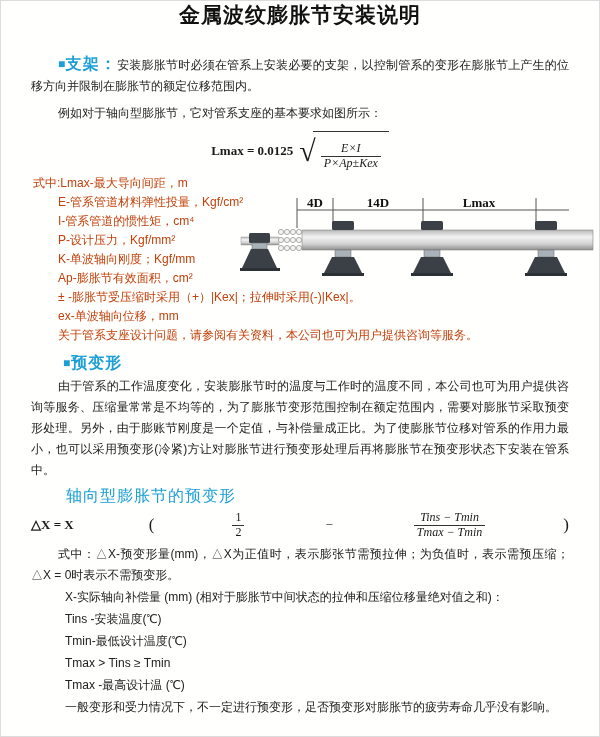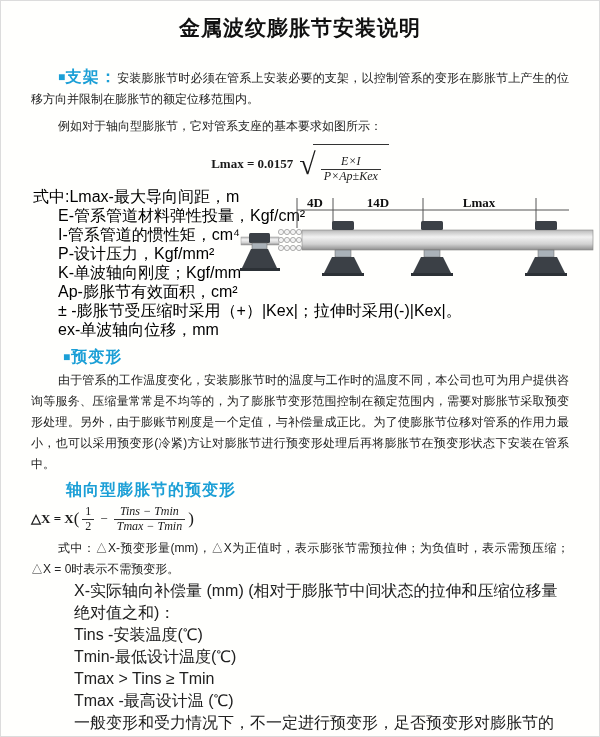--- a/index.html
+++ b/index.html
@@ -9,98 +9,99 @@
     border:1px solid #dcdcdc;
     box-sizing:border-box;
     font-family:"Liberation Sans",sans-serif;
     color:#202020;
     position:relative;
     overflow:hidden;
   }
   .content{padding:0 30px;}
   .title{
     font-size:21px;font-weight:bold;text-align:center;
-    margin:0;padding-top:13px;letter-spacing:1px;color:#111;
+    margin:0;letter-spacing:1px;color:#111;
   }
   p{margin:0;font-size:12px;line-height:21px;text-align:justify;color:#222;}
   .indent{text-indent:27px;}
   .sec-marker{font-size:12px;position:relative;top:-1px;}
   .sec-title-inline{font-size:16px;font-weight:bold;letter-spacing:1px;}
   .sec-head{font-size:16px;font-weight:bold;letter-spacing:1px;margin:0;line-height:20px;}
-  .sub-head{font-size:16px;font-weight:bold;letter-spacing:1px;margin:0;line-height:19px;}
+  .sub-head{font-size:16px;font-weight:normal;letter-spacing:1px;margin:0;line-height:19px;}
   .p-support{margin-top:24px;}
   .p-example{margin-top:6px;}
 
   
   .formula{
     text-align:center;font-family:"Liberation Serif",serif;
     font-size:13px;color:#1a1a1a;
   }
   .formula .bold{font-weight:bold;}
   .frac{display:inline-block;vertical-align:middle;text-align:center;line-height:1.15;font-size:12px;}
   .frac .fnum{display:block;border-bottom:1px solid #333;padding:0 3px;}
   .frac .fden{display:block;padding:0 3px;}
   .sqrt{display:inline-flex;align-items:center;margin-left:6px;}
   .radical{font-size:30px;line-height:0.85;font-weight:400;margin-right:-3px;}
   .radicand{border-top:1.3px solid #333;padding:10px 8px 0;font-style:italic;}
   .radicand .frac .fnum{border-bottom-color:#333;}
   .paren{font-size:17px;vertical-align:middle;}
   .f1{margin-top:7px;height:40px;display:flex;align-items:center;justify-content:center;}
-  .f2{margin-top:2px;height:36px;display:flex;align-items:center;justify-content:flex-start;}
+  .f2{margin-top:2px;height:36px;display:flex;align-items:center;justify-content:space-between;}
   .ital{font-style:italic;}
   .fx{margin:0 3px;}
 
   
   .defs{margin-top:3px;}
-  .def-line{display:block;font-size:16px;line-height:19px;margin-left:27px;color:#000000;}
+  .def-line{display:block;font-size:12px;line-height:19px;margin-left:27px;color:#c2410c;}
   .def-line.first{margin-left:2px;}
 
   .predeform-head{margin-top:8px;}
   .p-predeform{margin-top:2px;}
   .axial-head{margin-top:5px;margin-left:35px;}
   .note-p{margin-top:1px;}
-  .note-line{display:block;font-size:16px;line-height:22px;margin-left:43px;}
+  .note-line{display:block;font-size:12px;line-height:22px;margin-left:34px;}
   .lateral-head{margin-top:2px;}
 
   .diagram{position:absolute;left:238px;top:193px;width:356px;height:96px;}
   .dim-label{font-family:"Liberation Serif",serif;font-weight:bold;font-size:13px;}
 </style>
 </head>
 <body>
 
 <div class="content">
 
   <h1 class="title">金属波纹膨胀节安装说明</h1>
 
   <p class="p-support" style="text-indent:27px;"><span style="color:#1b9fd6;"><span class="sec-marker">■</span><span class="sec-title-inline">支架：</span></span><span>安装膨胀节时必须在管系上安装必要的支架，以控制管系的变形在膨胀节上产生的位移方向并限制在膨胀节的额定位移范围内。</span></p>
 
   <p class="p-example indent">例如对于轴向型膨胀节，它对管系支座的基本要求如图所示：</p>
 
   <div class="formula f1">
-    <span class="bold">Lmax = 0.0157</span>
+    <span class="bold">Lmax = 0.0125</span>
     <span class="sqrt">
       <span class="radical">√</span>
       <span class="radicand">
         <span class="frac">
           <span class="fnum">E×I</span>
           <span class="fden">P×Ap±Kex</span>
         </span>
       </span>
     </span>
   </div>
 
   <div class="defs">
     <span class="def-line first">式中:Lmax-最大导向间距，m</span>
     <span class="def-line">E-管系管道材料弹性投量，Kgf/cm²</span>
     <span class="def-line">I-管系管道的惯性矩，cm⁴</span>
     <span class="def-line">P-设计压力，Kgf/mm²</span>
     <span class="def-line">K-单波轴向刚度；Kgf/mm</span>
     <span class="def-line">Ap-膨胀节有效面积，cm²</span>
     <span class="def-line">± -膨胀节受压缩时采用（+）|Kex|；拉伸时采用(-)|Kex|。</span>
     <span class="def-line">ex-单波轴向位移，mm</span>
+    <span class="def-line">关于管系支座设计问题，请参阅有关资料，本公司也可为用户提供咨询等服务。</span>
   </div>
 
   <p class="sec-head predeform-head" style="color:#1b9fd6;margin-left:32px;"><span class="sec-marker">■</span><span>预变形</span></p>
 
   <p class="p-predeform indent">由于管系的工作温度变化，安装膨胀节时的温度与工作时的温度不同，本公司也可为用户提供咨询等服务、压缩量常常是不均等的，为了膨胀节变形范围控制在额定范围内，需要对膨胀节采取预变形处理。另外，由于膨账节刚度是一个定值，与补偿量成正比。为了使膨胀节位移对管系的作用力最小，也可以采用预变形(冷紧)方让对膨胀节进行预变形处理后再将膨胀节在预变形状态下安装在管系中。</p>
 
   <p class="sub-head axial-head" style="color:#1b9fd6;">轴向型膨胀节的预变形</p>
 
   <div class="formula f2">
     <span class="bold">△X = X</span>

